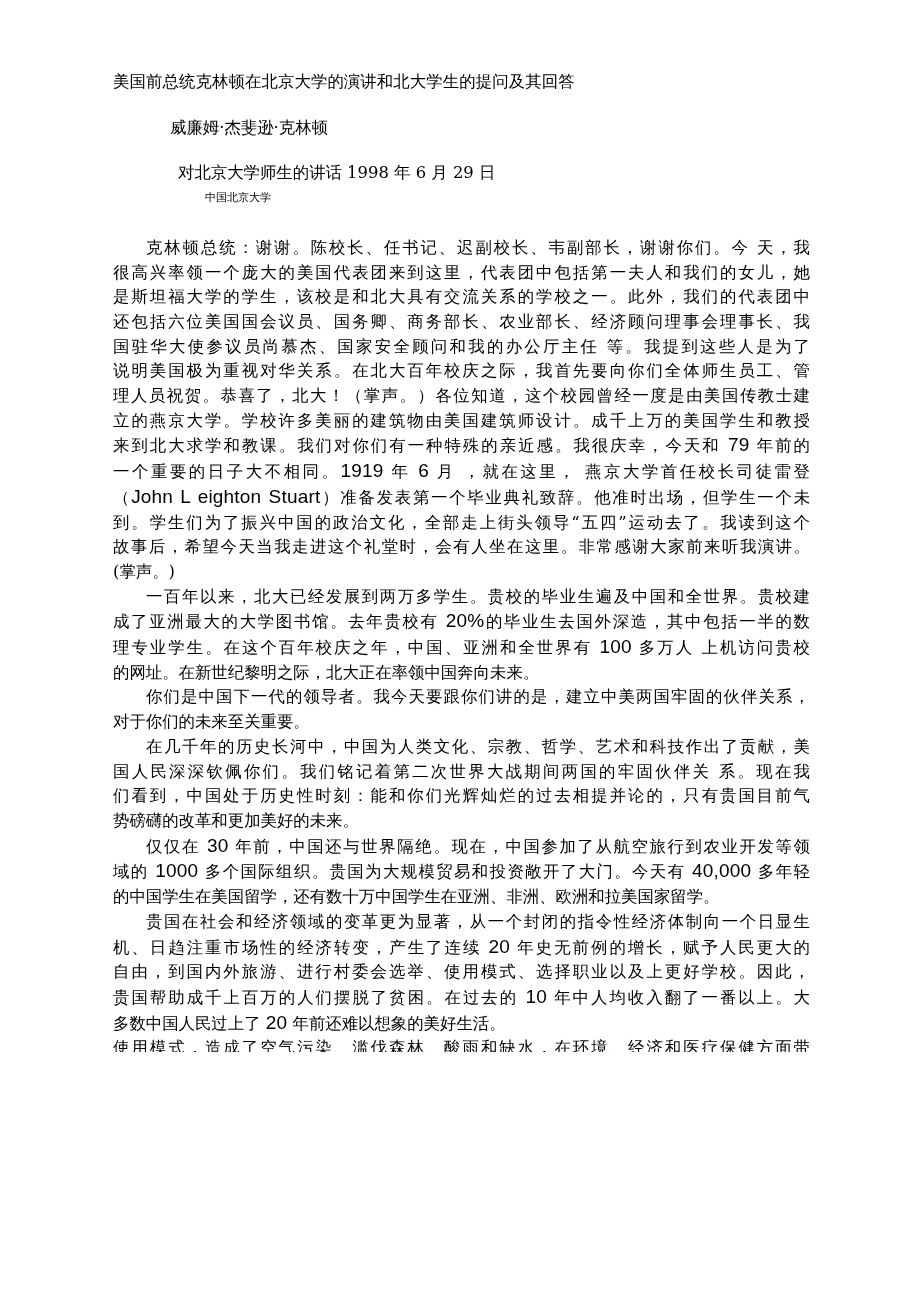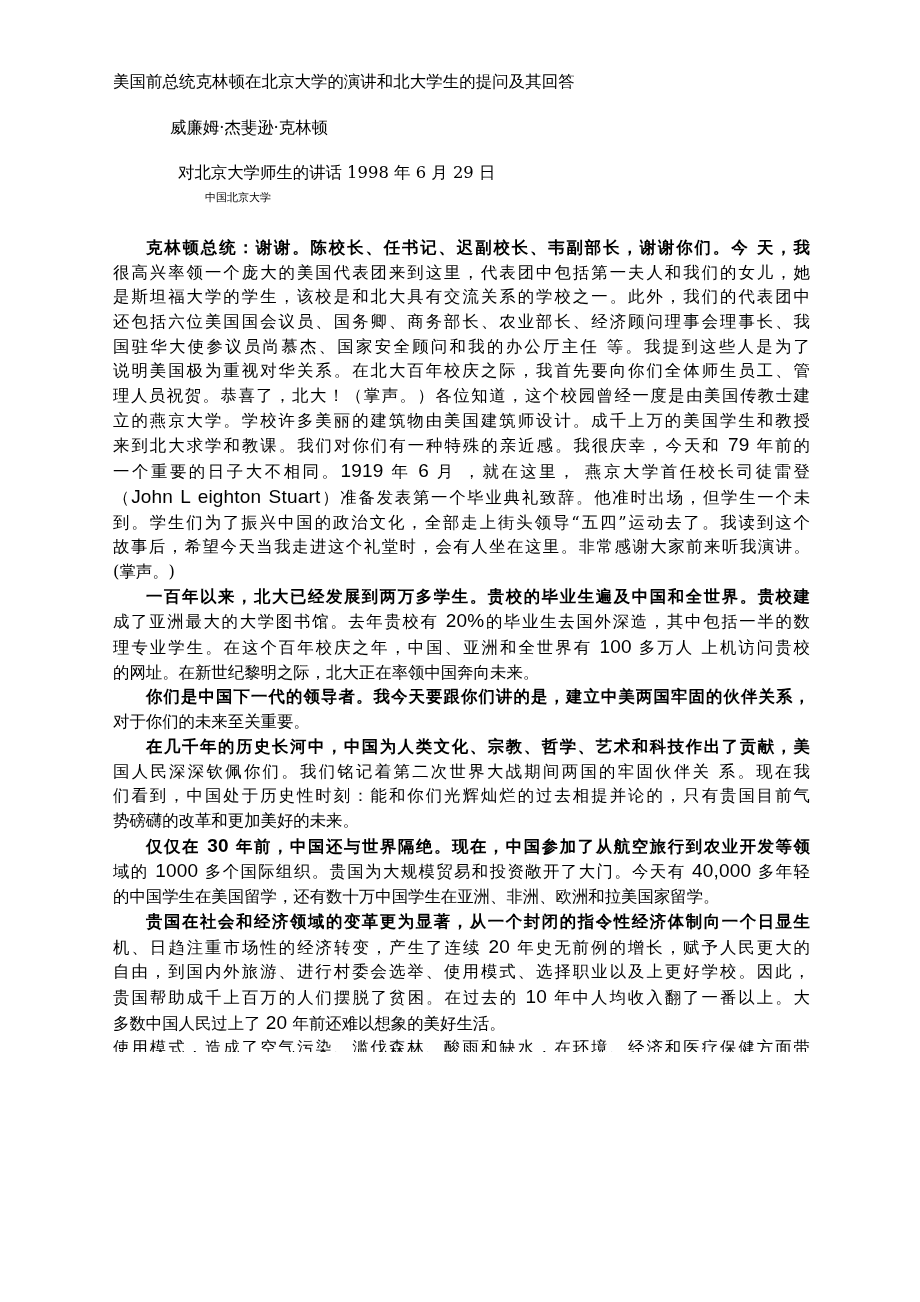--- a/index.html
+++ b/index.html
@@ -67,21 +67,20 @@
     white-space: nowrap;
   }
   
   .line.j {
     text-align: justify;
     text-align-last: justify;
     white-space: normal;
   }
   .line.indent {
     text-indent: 33px;
-    font-weight: bold;
   }
   
   .lat {
     font-family: "Liberation Sans", "DejaVu Sans", sans-serif;
     font-size: 19px;
     letter-spacing: 0.2px;
   }
 </style>
 </head>
 <body>

